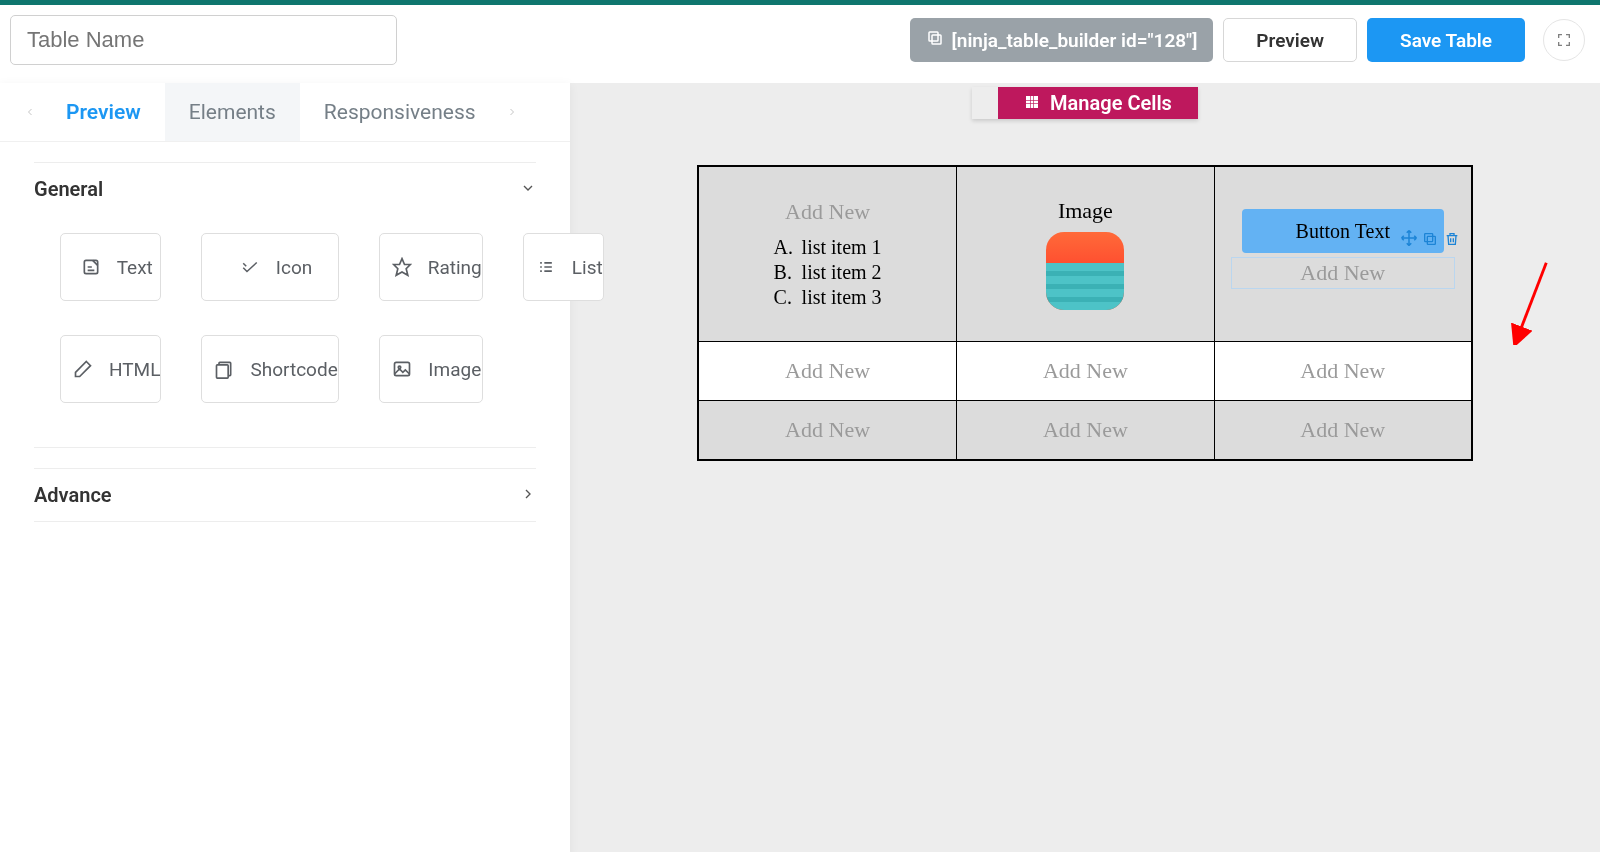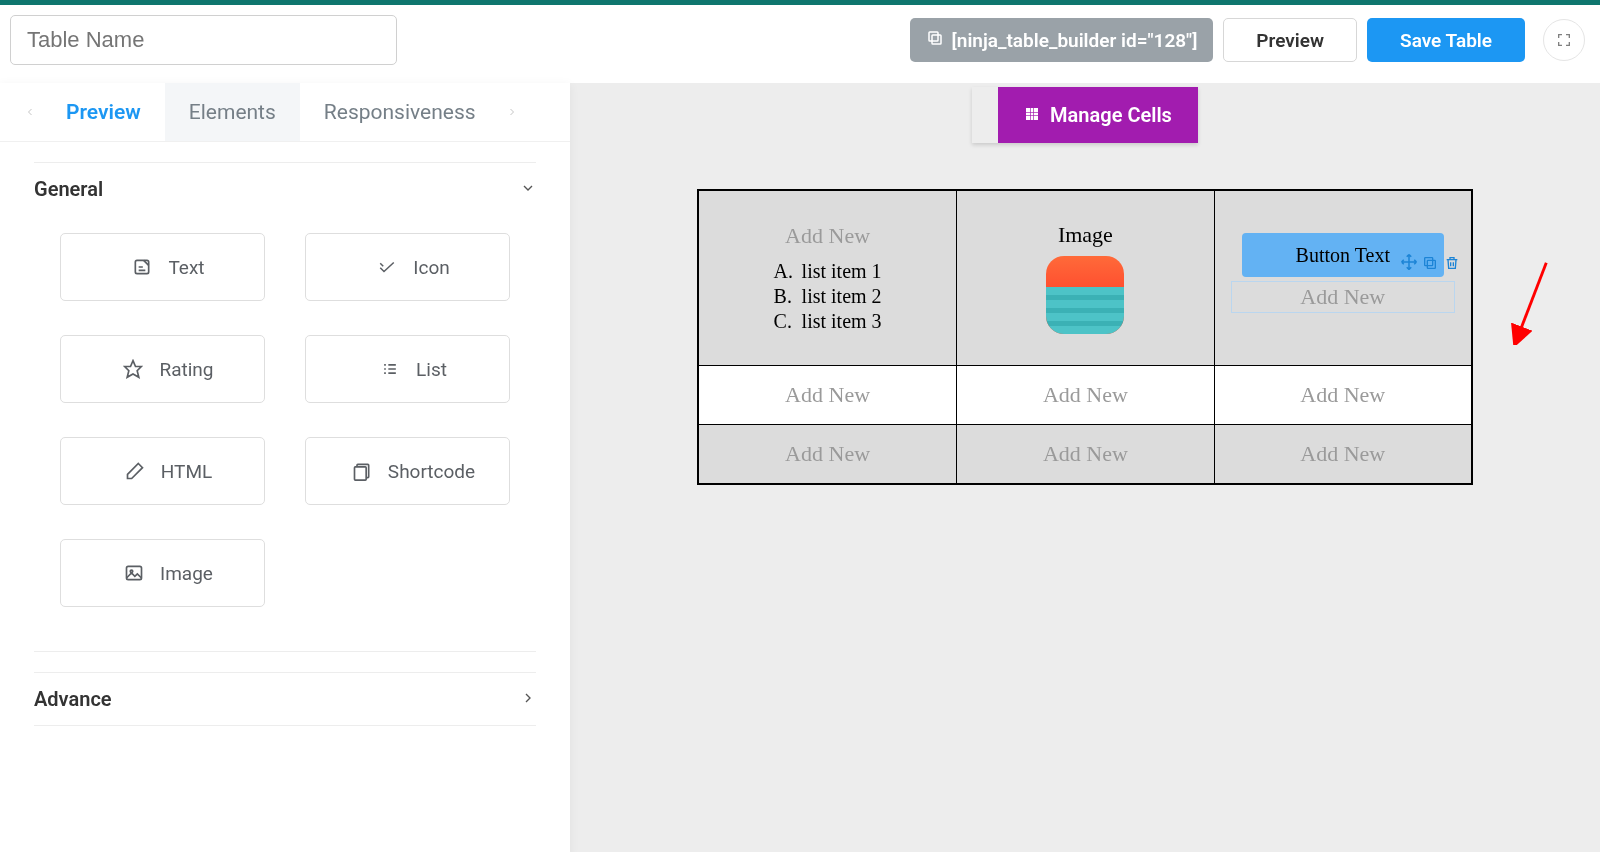--- a/index.html
+++ b/index.html
@@ -119,21 +119,21 @@
     font-weight: 600;
     padding: 14px 0;
     cursor: pointer;
     border-top: 1px solid #ededed;
   }
   .section:first-of-type .section-header { border-top: none; }
   .section-header .chevron { color: #555; }
 
   .elements-grid {
     display: grid;
-    grid-template-columns: 1fr 1fr;
+    grid-template-columns: 1fr 1fr 1fr 1fr;
     gap: 34px 40px;
     padding: 18px 26px 44px 26px;
     border-bottom: 1px solid #ededed;
   }
   .element-card {
     display: flex;
     align-items: center;
     justify-content: center;
     gap: 14px;
     height: 68px;
@@ -166,23 +166,23 @@
     align-items: center;
     position: relative;
   }
   .canvas-toolbar {
     margin-top: 4px;
     display: flex;
     gap: 2px;
     box-shadow: 0 2px 4px rgba(0,0,0,0.15);
   }
   .ct-btn {
-    background: #a21caf;
+    background: #be185d;
     color: #fff;
-    height: 56px;
+    height: 32px;
     display: flex;
     align-items: center;
     gap: 10px;
     padding: 0 26px;
     font-size: 20px;
     font-weight: 600;
     cursor: pointer;
     margin-left: 26px;
   }
   .ct-btn + .ct-btn { border-left: 1px solid rgba(255,255,255,0.35); }

